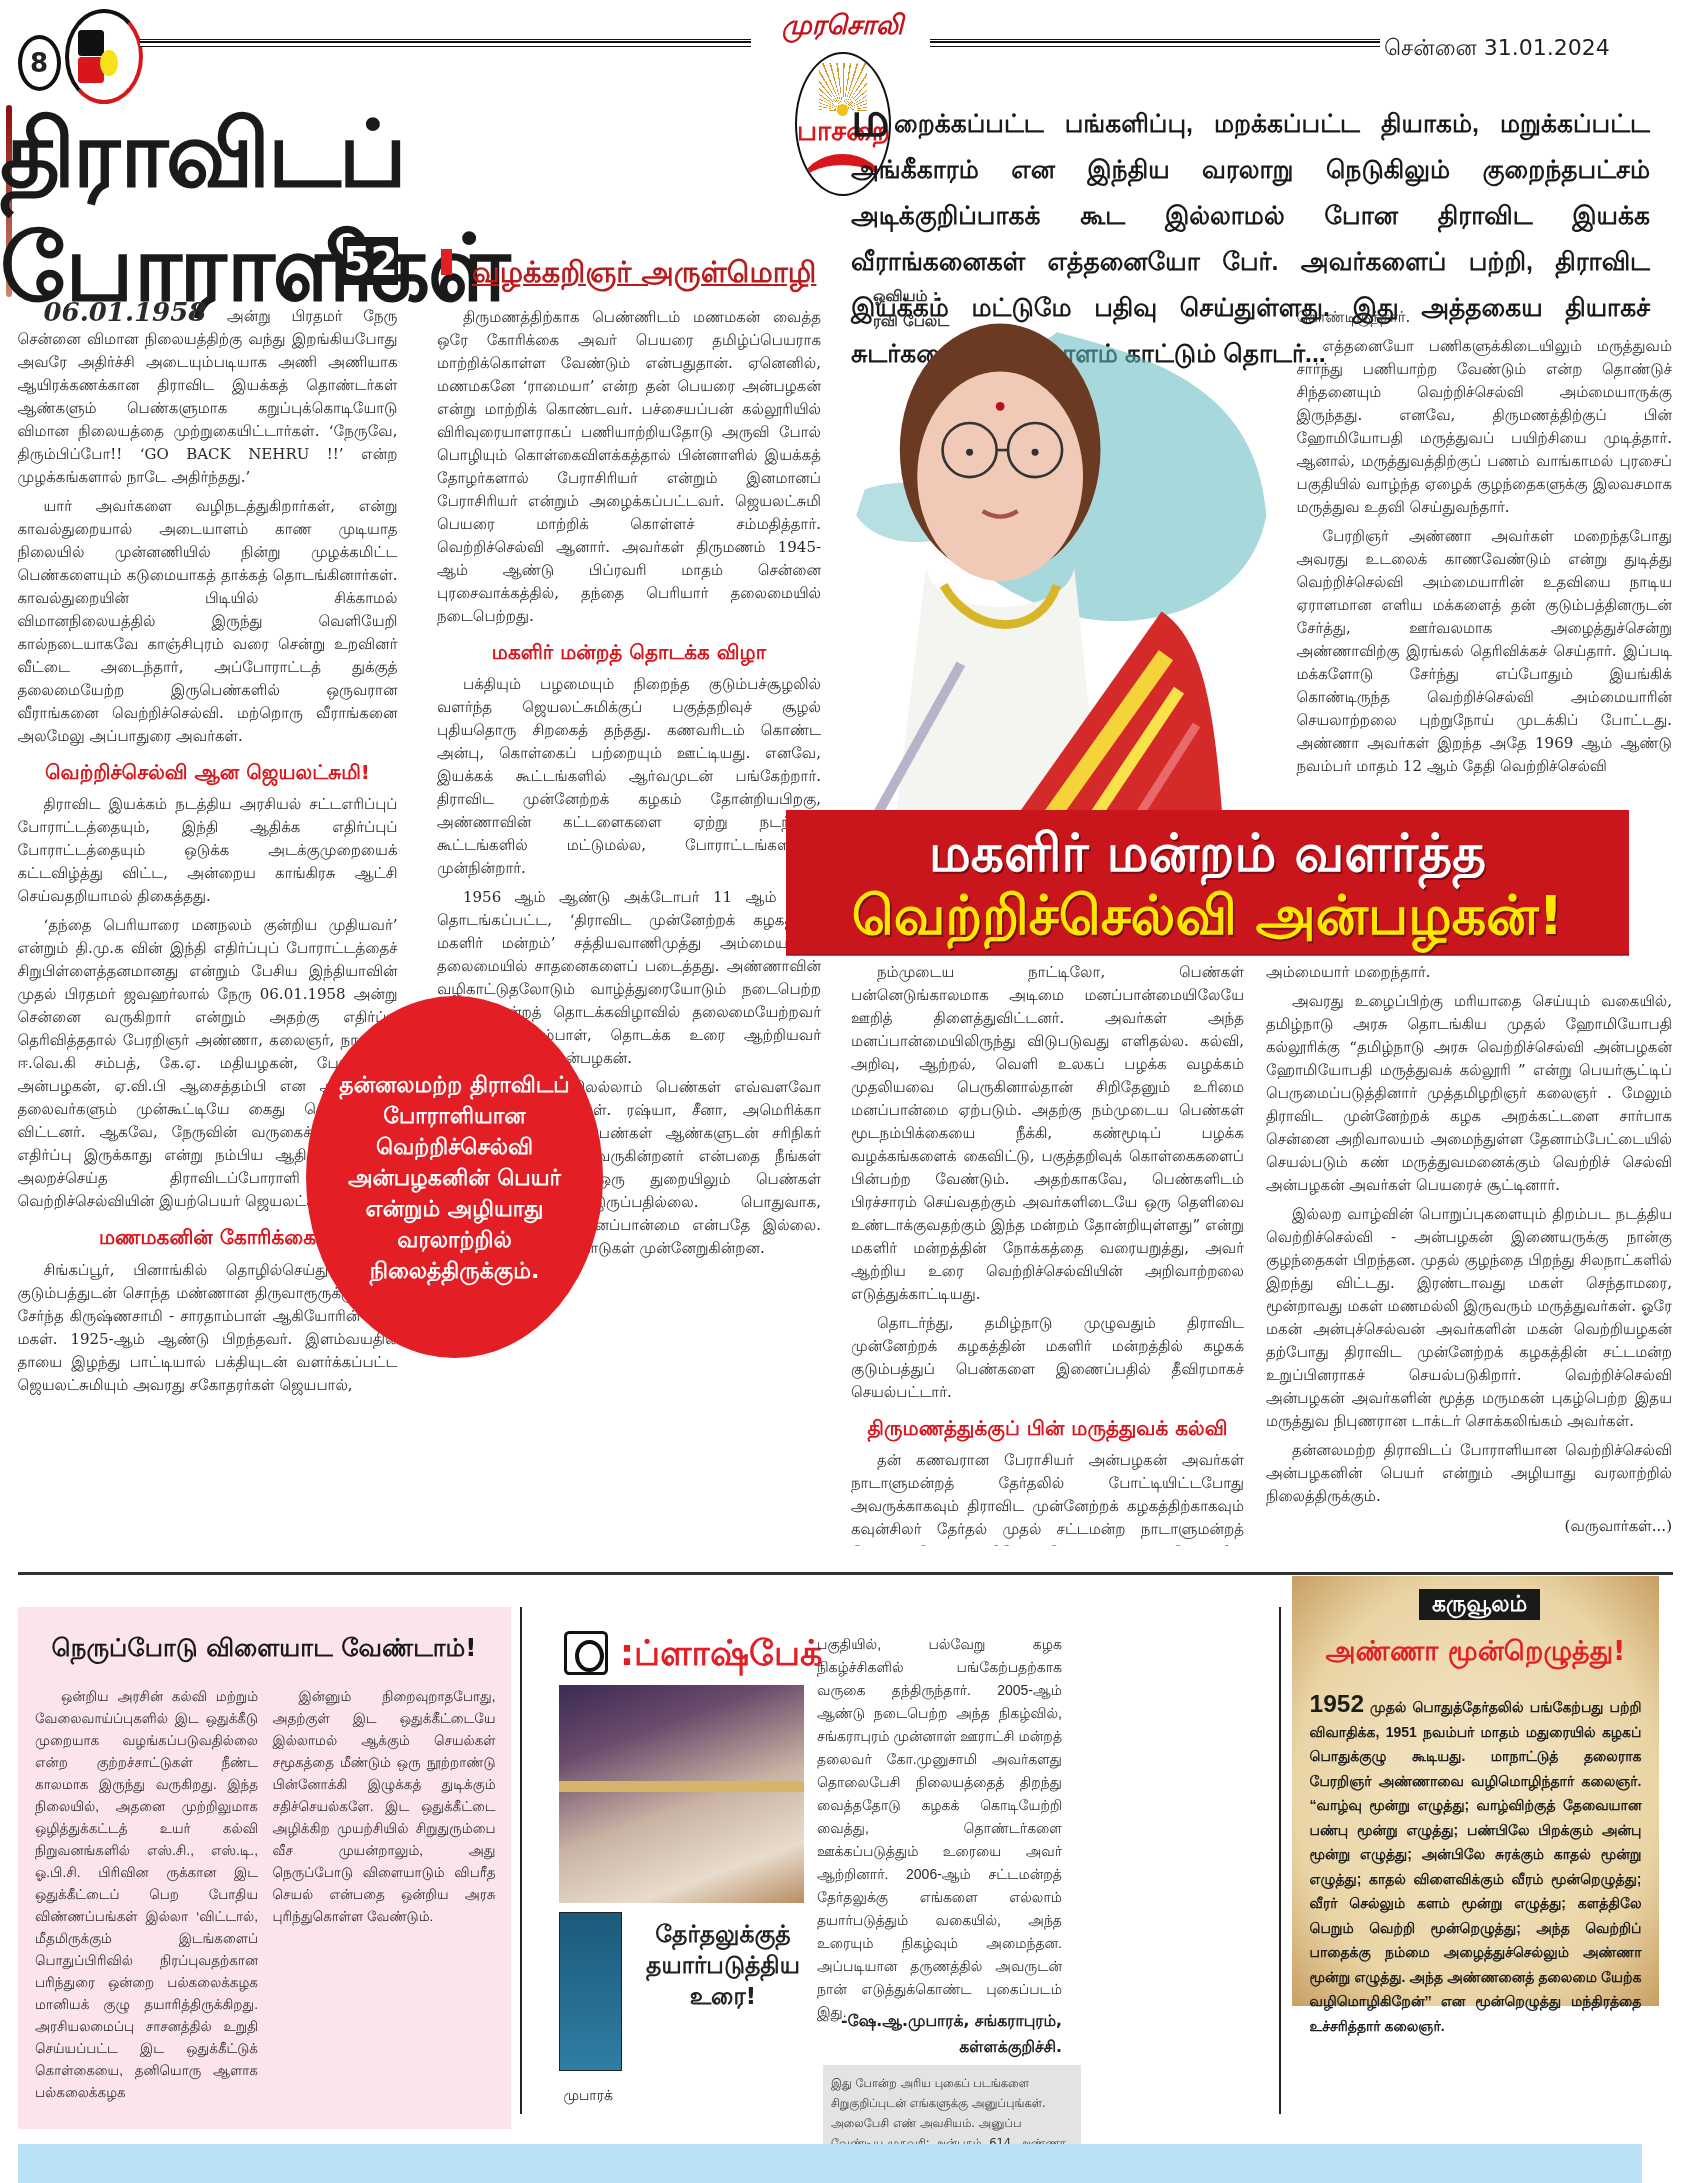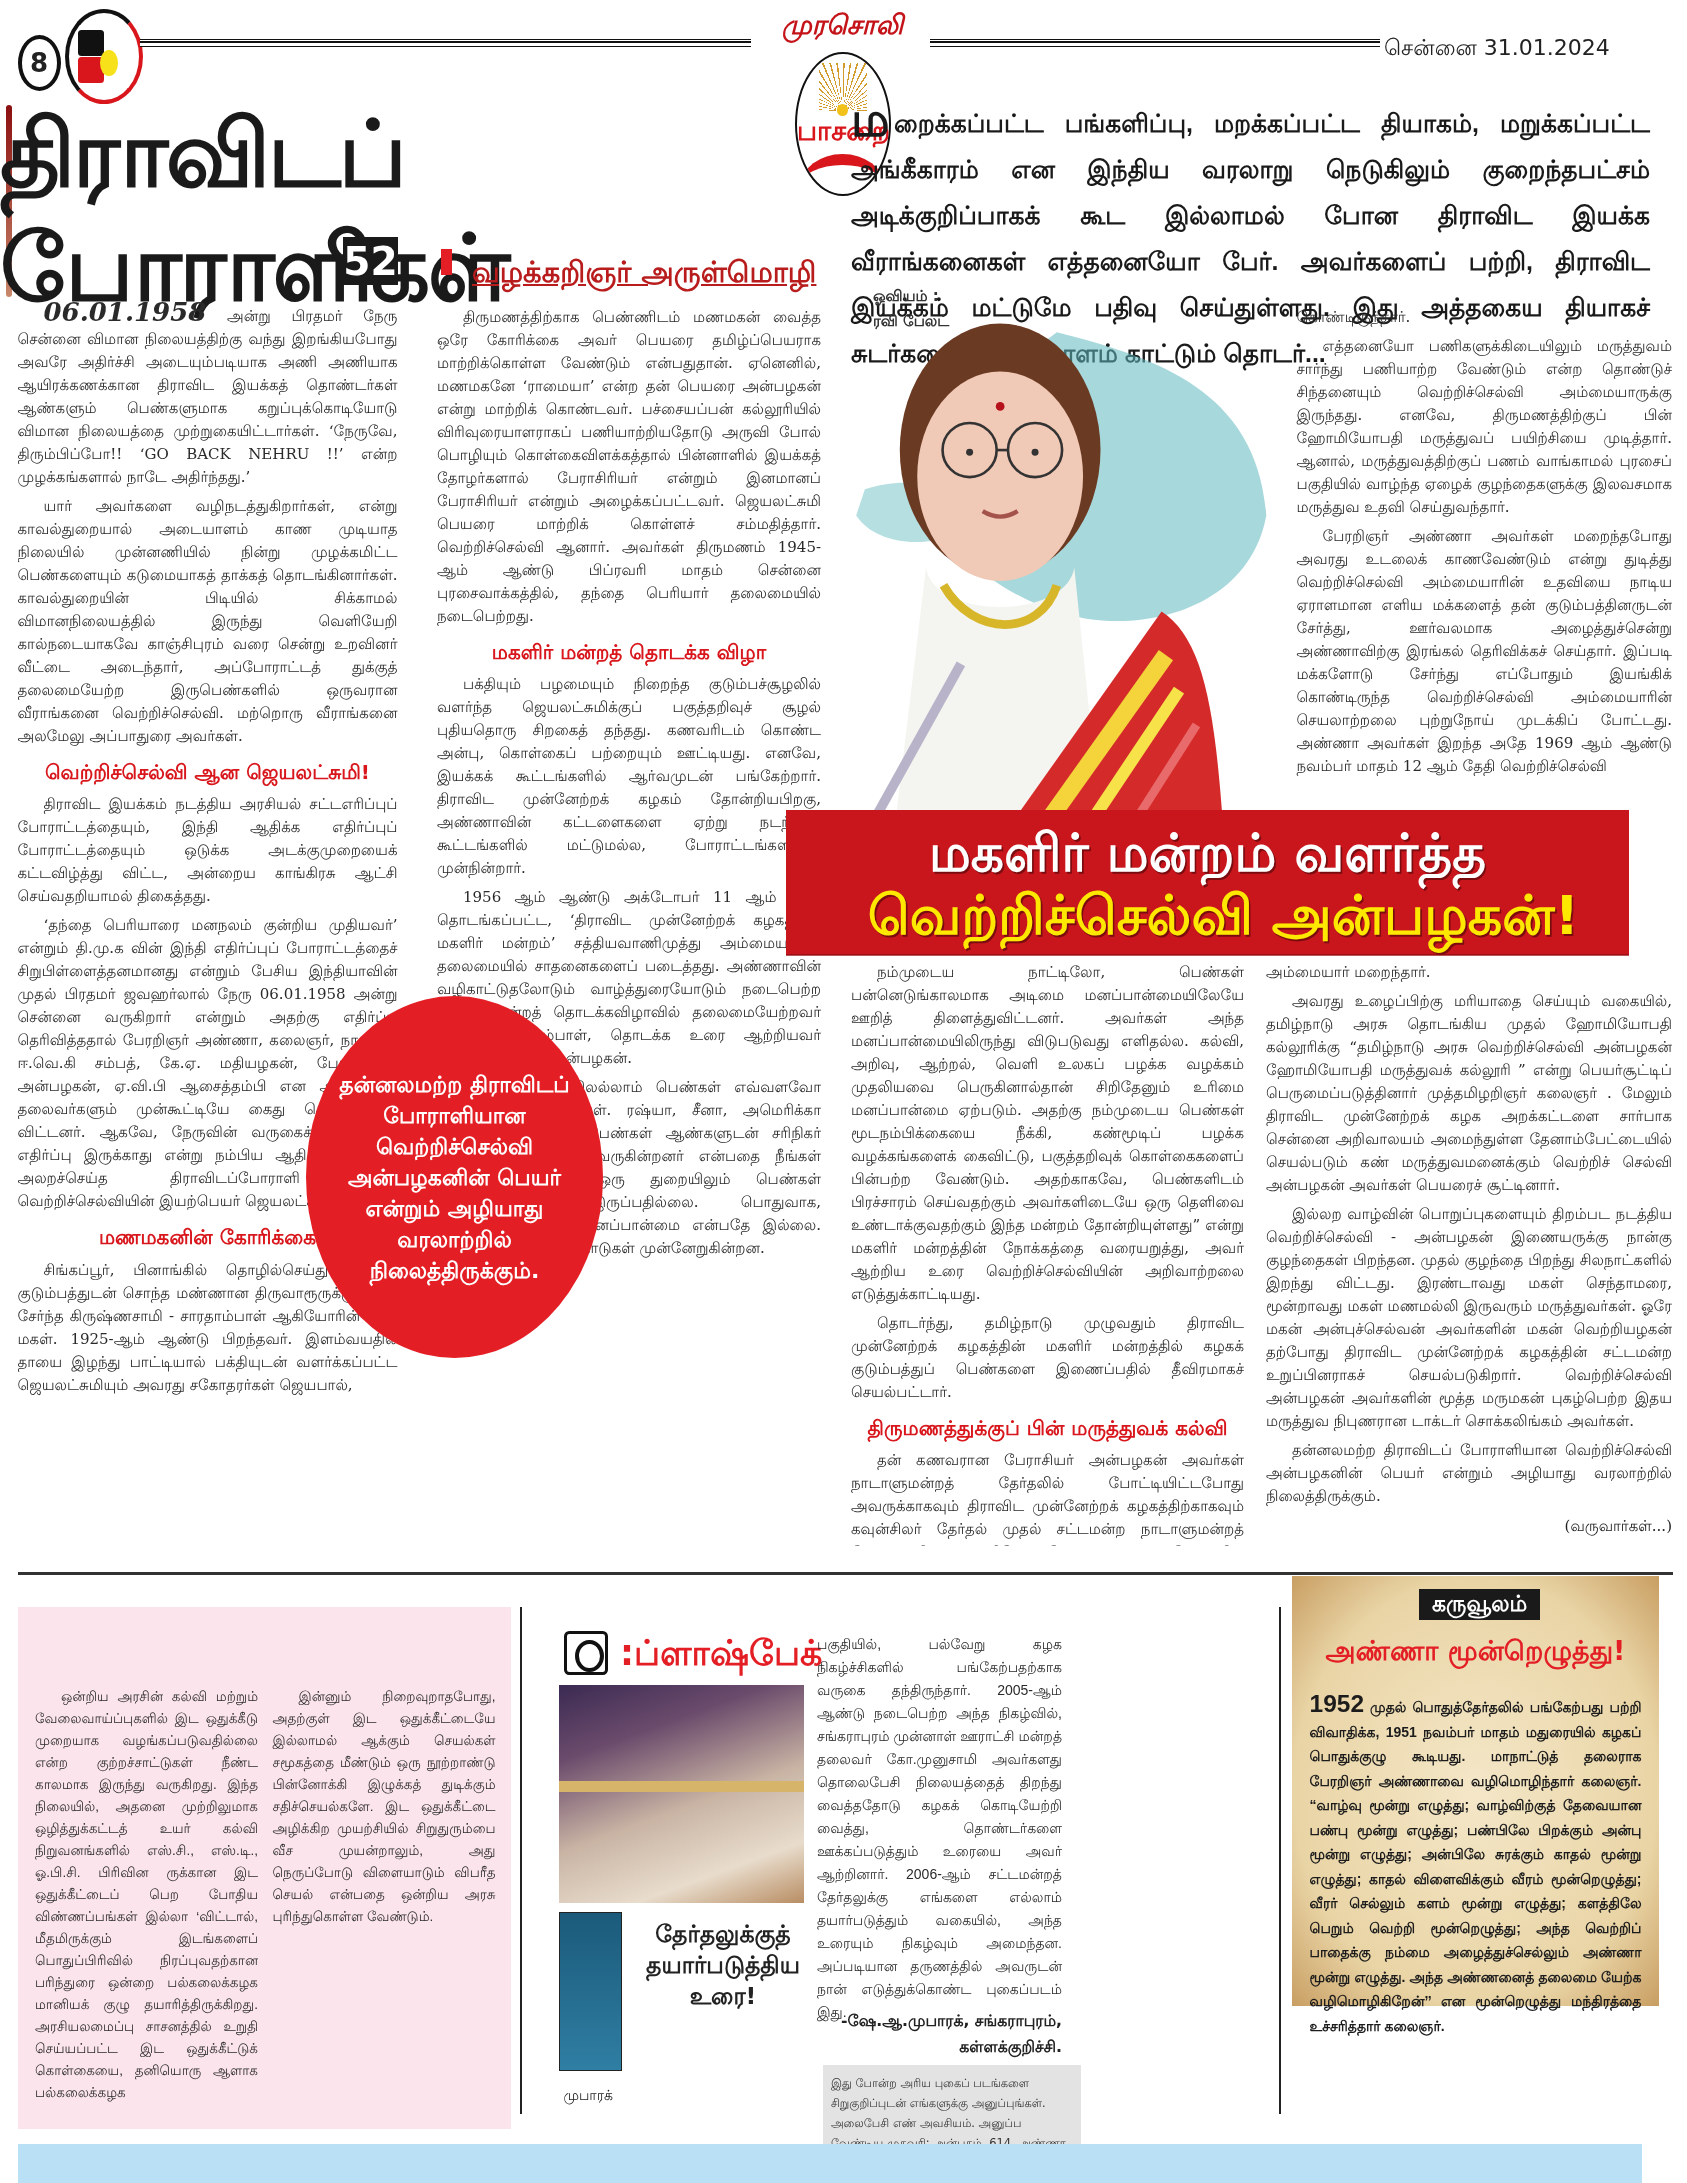--- a/index.html
+++ b/index.html
@@ -39,21 +39,21 @@
   #intro-text { left:851px; top:100px; width:799px; font-size:25px; line-height:46px; font-weight:bold; color:#1a1a1a; text-align:justify; font-family:"Liberation Sans", sans-serif; }
   #intro-text .drop { font-size:48px; line-height:39px; float:left; margin-right:4.4px; }
 
   
   #portrait { left:830px; top:306px; width:445px; height:515px; overflow:hidden; }
   #artist-credit { left:873px; top:284px; font-size:15px; font-weight:bold; line-height:24.5px; color:#333; }
 
   
   #banner { left:786px; top:810px; width:843px; height:144px; background:#c8161c; box-shadow:0 1.7px 0 #9e1015; }
   #banner .l1 { position:absolute; left:0; width:100%; top:13px; text-align:center; font-size:52px; font-weight:bold; color:#fff; text-shadow:1.7px 1.7px 0 #7a0c10; }
-  #banner .l2 { position:absolute; left:16px; width:100%; top:74px; text-align:center; font-size:54px; font-weight:bold; color:#ffe800; text-shadow:1.7px 1.7px 0 #7a0c10; }
+  #banner .l2 { position:absolute; left:0; width:100%; top:74px; text-align:center; font-size:54px; font-weight:bold; color:#ffe800; text-shadow:1.7px 1.7px 0 #7a0c10; }
 
   
   #quote-circle { left:306px; top:996px; width:297px; height:362px; border-radius:50%; background:#e31e24; color:#fff;
                   font-weight:bold; font-size:22px; line-height:31px; text-align:center; display:flex; align-items:center; justify-content:center; padding:0 26px; box-sizing:border-box; }
 
   
   .hline { position:absolute; height:2.6px; background:#333; }
   .vline { position:absolute; width:1.7px; background:#222; }
   #editorial { left:17.5px; top:1607px; width:493px; height:522px; background:#fbe4ec; }
   #editorial .hd { position:absolute; left:0; width:100%; top:26px; text-align:center; font-size:24.5px; font-weight:bold; color:#1a1a1a; }
@@ -183,20 +183,21 @@
 <div id="banner" class="abs">
   <div class="l1">மகளிர் மன்றம் வளர்த்த</div>
   <div class="l2">வெற்றிச்செல்வி அன்பழகன்!</div>
 </div>
 
 <div id="quote-circle" class="abs">தன்னலமற்ற திராவிடப் போராளியான வெற்றிச்செல்வி அன்பழகனின் பெயர் என்றும் அழியாது வரலாற்றில் நிலைத்திருக்கும்.</div>
 
 <div class="hline" style="left:17.5px; top:1572px; width:1655px;"></div>
 
 <div id="editorial" class="abs">
+  <div class="hd">நெருப்போடு விளையாட வேண்டாம்!</div>
   <div class="c1">
     <p class="para">ஒன்றிய அரசின் கல்வி மற்றும் வேலைவாய்ப்புகளில் இட ஒதுக்கீடு முறையாக வழங்கப்படுவதில்லை என்ற குற்றச்சாட்டுகள் நீண்ட காலமாக இருந்து வருகிறது. இந்த நிலையில், அதனை முற்றிலுமாக ஒழித்துக்கட்டத் உயர் கல்வி நிறுவனங்களில் எஸ்.சி., எஸ்.டி., ஓ.பி.சி. பிரிவின ருக்கான இட ஒதுக்கீட்டைப் பெற போதிய விண்ணப்பங்கள் இல்லா ‘விட்டால், மீதமிருக்கும் இடங்களைப் பொதுப்பிரிவில் நிரப்புவதற்கான பரிந்துரை ஒன்றை பல்கலைக்கழக மானியக் குழு தயாரித்திருக்கிறது. அரசியலமைப்பு சாசனத்தில் உறுதி செய்யப்பட்ட இட ஒதுக்கீட்டுக் கொள்கையை, தனியொரு ஆளாக பல்கலைக்கழக</p>
   </div>
   <div class="c2">
     <p class="para">இன்னும் நிறைவுறாதபோது, அதற்குள் இட ஒதுக்கீட்டையே இல்லாமல் ஆக்கும் செயல்கள் சமூகத்தை மீண்டும் ஒரு நூற்றாண்டு பின்னோக்கி இழுக்கத் துடிக்கும் சதிச்செயல்களே. இட ஒதுக்கீட்டை அழிக்கிற முயற்சியில் சிறுதுரும்பை வீச முயன்றாலும், அது நெருப்போடு விளையாடும் விபரீத செயல் என்பதை ஒன்றிய அரசு புரிந்துகொள்ள வேண்டும்.</p>
   </div>
 </div>
 
 <div class="vline" style="left:520px; top:1607px; height:507px;"></div>
 

